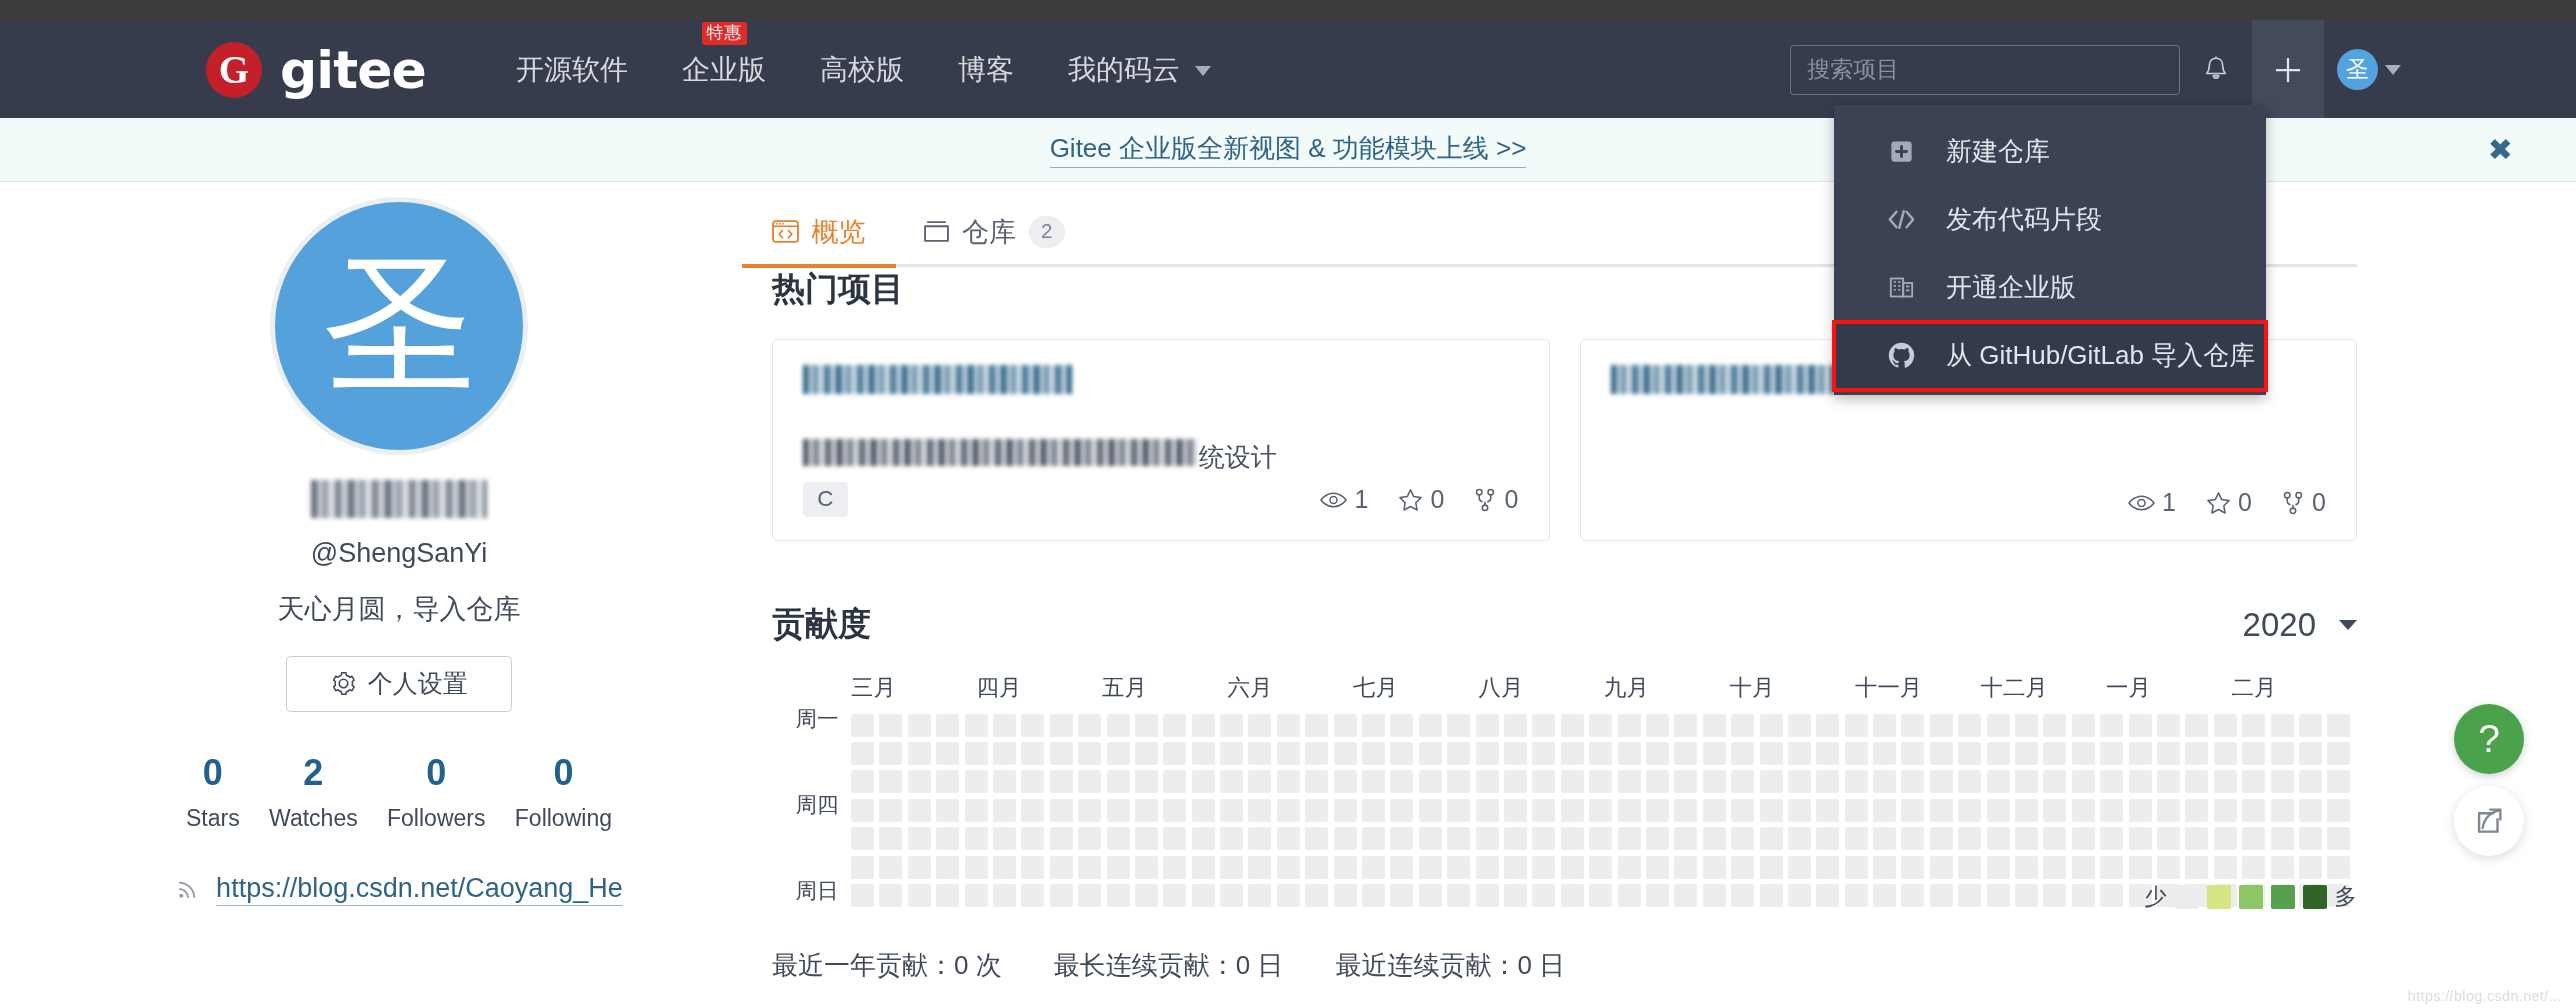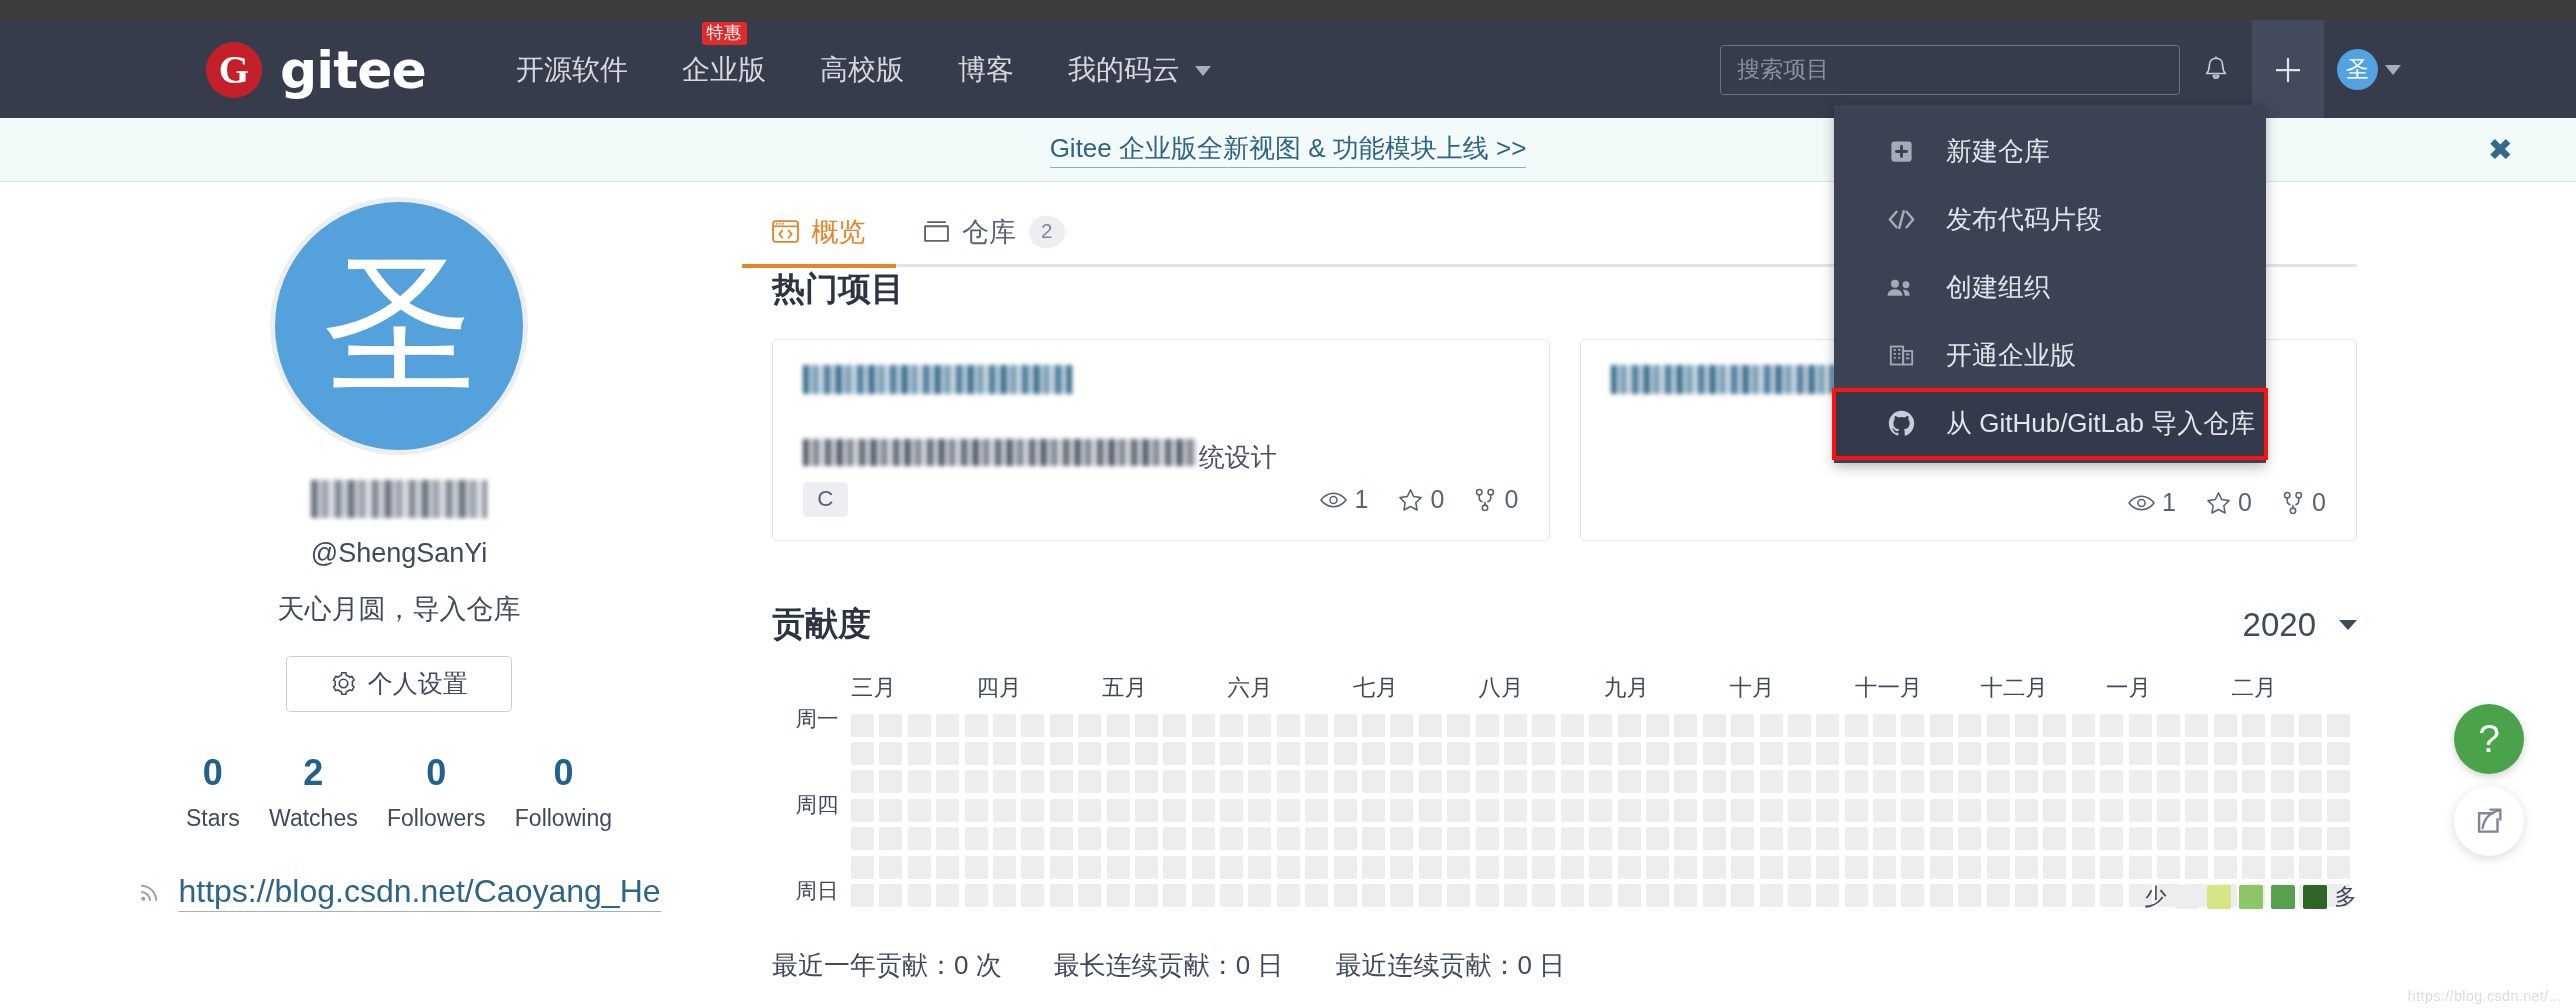--- a/index.html
+++ b/index.html
@@ -54,21 +54,21 @@
   .caret-down {
     display: inline-block; width: 0; height: 0; margin-left: 7.2px;
     border-left: 8px solid transparent; border-right: 8px solid transparent;
     border-top: 10px solid #a9adb8; vertical-align: middle;
   }
 
   .header-right {
     margin-left: auto; display: flex; align-items: center; height: 99px;
   }
   .search-box {
-    width: 460px; height: 50px; border: 0.9px solid #6f7480;
+    width: 390px; height: 50px; border: 0.9px solid #6f7480;
     border-radius: 3.6px; background: transparent;
     display: flex; align-items: center; padding: 0 16px;
   }
   .search-box input {
     background: transparent; border: none; outline: none;
     color: #d7d9de; font-size: 23px; width: 100%;
     font-family: "Liberation Sans", sans-serif;
   }
   .search-box input::placeholder { color: #8b90a0; }
   .hdr-icon {
@@ -160,21 +160,21 @@
     justify-content: space-between; padding: 0 20px;
   }
   .stat { display: flex; flex-direction: column; align-items: center; cursor: pointer; }
   .stat-num { font-size: 36px; font-weight: bold; color: #21618c; line-height: 1.1; }
   .stat-lbl { margin-top: 12.5px; font-size: 23px; color: #3f4a5a; }
   .blog-row {
     margin-top: 41px; display: flex; align-items: center; gap: 16px;
     cursor: pointer;
   }
   .blog-url {
-    font-size: 32px; color: #2e6485; border-bottom: 0.9px solid #9ab4c6;
+    font-size: 27px; color: #2e6485; border-bottom: 0.9px solid #9ab4c6;
     padding-bottom: 1.8px;
   }
 
   
   .main { position: absolute; top: 197px; left: 772px; width: 1585px; }
   .tabs { display: flex; align-items: flex-end; gap: 57px; height: 70px;
           border-bottom: 3.6px solid #e2e4e7; position: relative; }
   .tab {
     display: flex; align-items: center; gap: 12.5px; font-size: 27px;
     color: #5a6372; padding-bottom: 14.3px; cursor: pointer; position: relative;
@@ -355,31 +355,20 @@
       </span>
       <span class="dd-label">新建仓库</span>
     </div>
     <div class="dd-item">
       <span class="dd-ico">
         <svg width="29" height="23" viewBox="0 0 26 20">
           <path d="M8.5 3 2.5 10l6 7M17.5 3l6 7-6 7M15 2.5 11 17.5" fill="none" stroke="#a5aab6" stroke-width="2.2" stroke-linecap="round" stroke-linejoin="round"></path>
         </svg>
       </span>
       <span class="dd-label">发布代码片段</span>
-    </div>
-    <div class="dd-item">
-      <span class="dd-ico">
-        <svg width="30" height="21.5" viewBox="0 0 30 20">
-          <circle cx="9" cy="6" r="4" fill="#a5aab6"></circle>
-          <circle cx="20" cy="7" r="3.4" fill="#a5aab6"></circle>
-          <path d="M1.5 18c0-4 3.4-6.4 7.5-6.4s7.5 2.4 7.5 6.4z" fill="#a5aab6"></path>
-          <path d="M17 11.8c3.6 0 6.5 2.1 6.5 5.3v.9H19" fill="#a5aab6"></path>
-        </svg>
-      </span>
-      <span class="dd-label">创建组织</span>
     </div>
     <div class="dd-item">
       <span class="dd-ico">
         <svg width="27" height="27" viewBox="0 0 24 24">
           <rect x="2.5" y="4" width="11" height="16" fill="none" stroke="#a5aab6" stroke-width="1.6"></rect>
           <rect x="13.5" y="8" width="8" height="12" fill="none" stroke="#a5aab6" stroke-width="1.6"></rect>
           <path d="M5 7h2M9 7h2M5 10.5h2M9 10.5h2M5 14h2M9 14h2M16 11h3M16 14.5h3" stroke="#a5aab6" stroke-width="1.5"></path>
         </svg>
       </span>
       <span class="dd-label">开通企业版</span>

